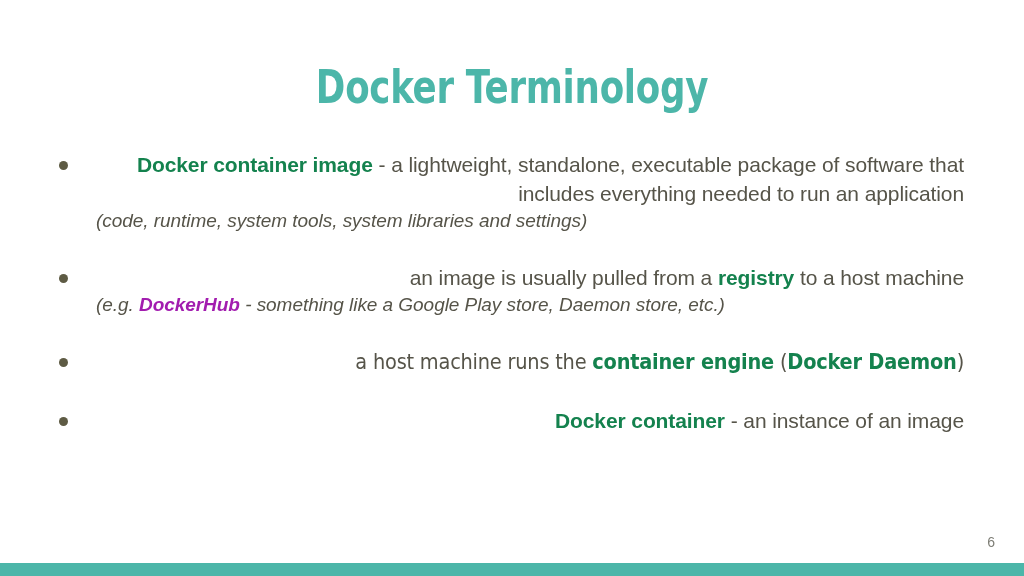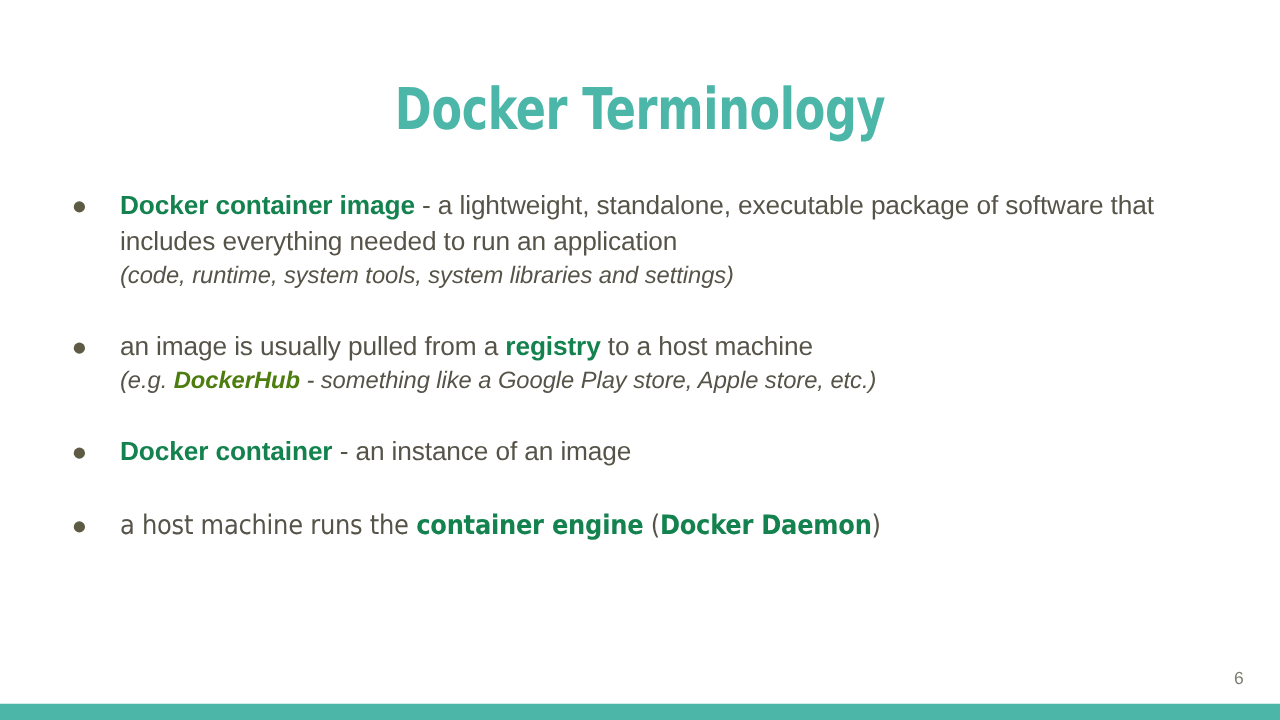--- a/index.html
+++ b/index.html
@@ -63,20 +63,21 @@
     height: 9px;
     border-radius: 50%;
     background: #5e5b44;
   }
 
   .bullet-main {
     font-size: 21px;
     line-height: 29px;
     color: #565449;
     letter-spacing: -0.1px;
+    text-align: right;
   }
 
   .bullet-sub {
     font-size: 19px;
     line-height: 24px;
     color: #565449;
     font-style: italic;
     letter-spacing: -0.05px;
     margin-top: 1px;
   }
@@ -90,21 +91,21 @@
   .narrow b,
   .narrow .g {
     font-family: "DejaVu Sans Condensed", "Liberation Sans Narrow", "Liberation Sans", sans-serif;
   }
 
   .g {
     color: #14824e;
     font-weight: 700;
   }
   .gi {
-    color: #4d7c0f;
+    color: #a21caf;
     font-weight: 700;
     font-style: italic;
   }
 
   
   .row-2 { margin-top: 28px; }
   .row-3 { margin-top: 30px; }
   .row-4 { margin-top: 27px; }
 
   
@@ -142,35 +143,35 @@
       </div>
       <div class="bullet-sub">(code, runtime, system tools, system libraries and settings)</div>
     </div>
 
     <div class="bullet-row row-2">
       <span class="bullet-dot"></span>
       <div class="bullet-main">
         <span>an image is usually pulled from a </span><b class="g">registry</b><span> to a host machine</span>
       </div>
       <div class="bullet-sub">
-        <span>(e.g. </span><b class="gi">DockerHub</b><span> - something like a Google Play store, Apple store, etc.)</span>
+        <span>(e.g. </span><b class="gi">DockerHub</b><span> - something like a Google Play store, Daemon store, etc.)</span>
+      </div>
+    </div>
+
+    <div class="bullet-row row-4">
+      <span class="bullet-dot"></span>
+      <div class="bullet-main narrow">
+        <span>a host machine runs the </span><b class="g">container engine</b><span> (</span><b class="g">Docker Daemon</b><span>)</span>
       </div>
     </div>
 
     <div class="bullet-row row-3">
       <span class="bullet-dot"></span>
       <div class="bullet-main">
         <b class="g">Docker container</b><span> - </span><span>an instance of an image</span>
-      </div>
-    </div>
-
-    <div class="bullet-row row-4">
-      <span class="bullet-dot"></span>
-      <div class="bullet-main narrow">
-        <span>a host machine runs the </span><b class="g">container engine</b><span> (</span><b class="g">Docker Daemon</b><span>)</span>
       </div>
     </div>
 
   </div>
 
   <div class="page-number">6</div>
 
   <div class="footer-bar"></div>
 
 </div>

